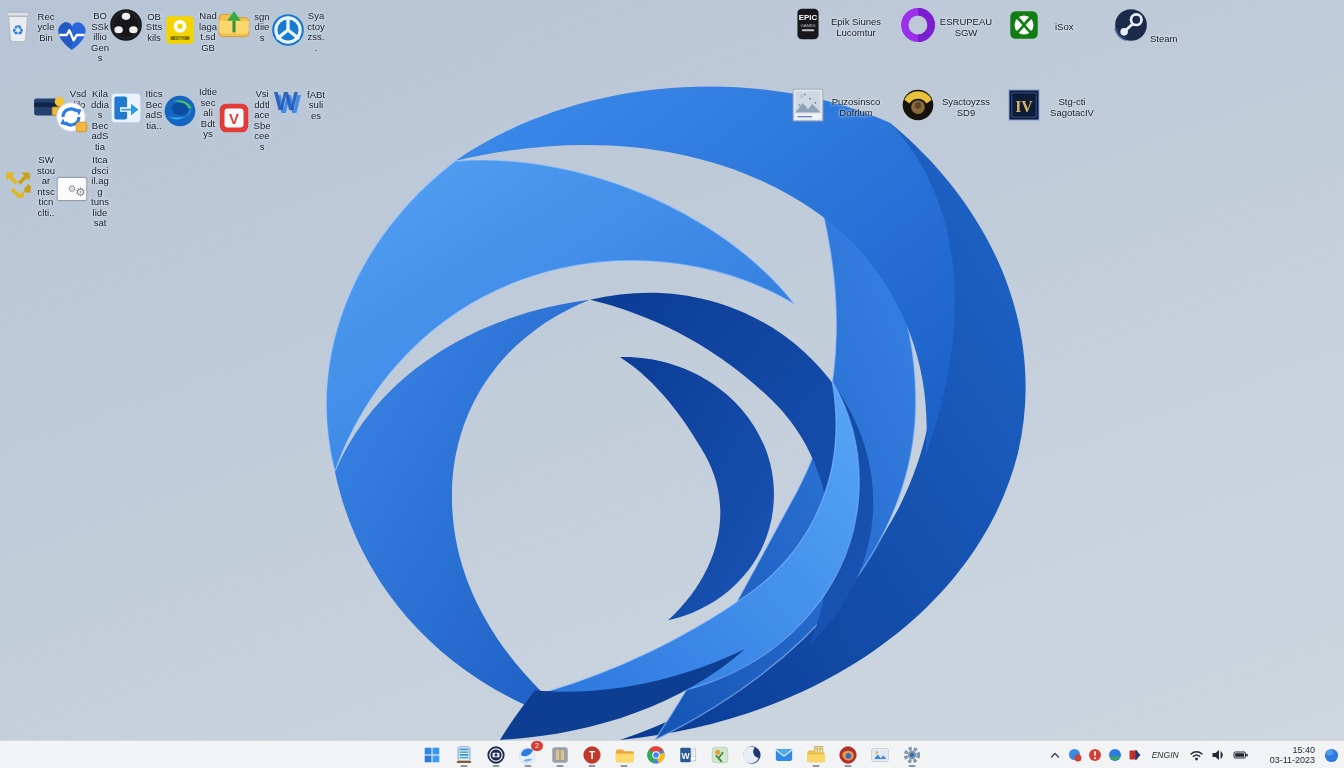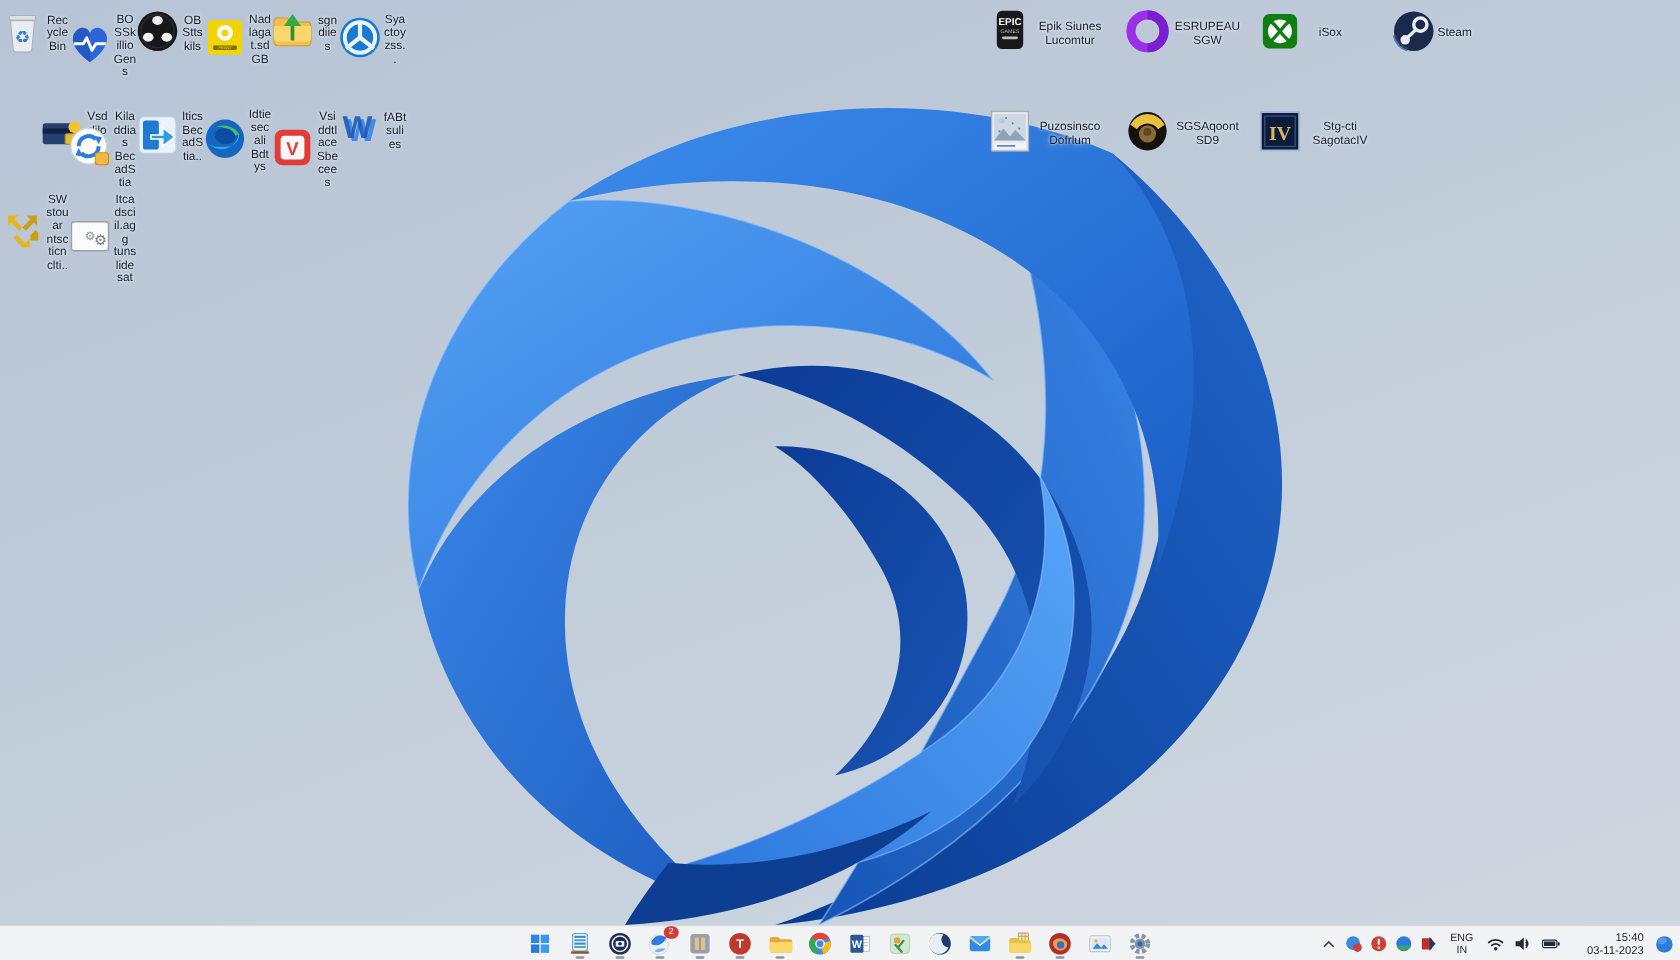--- a/index.html
+++ b/index.html
@@ -25,22 +25,22 @@
   .tb-item svg{width:20px;height:20px;display:block;}
   .tb-run{position:absolute;bottom:1px;left:50%;transform:translateX(-50%);width:7px;height:2.5px;
       border-radius:2px;background:#8d959e;}
   .tb-badge{position:absolute;top:-1px;right:-2px;min-width:10px;height:10px;border-radius:6px;
       background:#d83b32;color:#fff;font-size:7px;line-height:10px;text-align:center;padding:0 1px;}
 
   
   #tray{position:absolute;right:4px;top:0;height:28px;display:flex;align-items:center;gap:5px;}
   .tr-item{display:flex;align-items:center;justify-content:center;height:24px;border-radius:4px;padding:0 1px;}
   .tr-item svg{display:block;}
-  .lang{display:flex;flex-direction:column;align-items:center;justify-content:center;
-      font-size:8.5px;line-height:9px;color:#1c2330;padding:0 4px;}
+  .lang{display:flex;flex-direction:row;align-items:center;justify-content:center;
+      font-size:8.5px;line-height:9px;color:#1c2330;padding:0 4px;font-style:italic;}
   .clock{display:flex;flex-direction:column;align-items:flex-end;justify-content:center;
       font-size:9px;line-height:10px;color:#1c2330;padding:0 3px;margin-left:12px;}
 </style>
 </head>
 <body>
 
 <div id="desktop">
   <svg id="bloom" viewBox="0 0 850 700" preserveAspectRatio="none">
     <defs>
       <linearGradient id="gDark" x1="0" y1="1" x2="1" y2="0">
@@ -260,21 +260,21 @@
       <div class="dicon" style="left: 1005px; top: 6px; width: 96px; gap: 12px;">
         <div class="dicon-img">
           <svg viewBox="0 0 36 36">
             <rect x="5" y="5" width="26" height="26" rx="5" fill="#127d12"></rect>
             <circle cx="18" cy="18" r="9" fill="#fff"></circle>
             <path d="M12 11.5 c4 3 8 10 12 13 M24 11.5 c-4 3-8 10-12 13" stroke="#127d12" stroke-width="2.6" fill="none" stroke-linecap="round"></path>
           </svg>
         </div>
         <div class="dicon-label">iSox</div>
       </div>
-      <div class="dicon" style="left: 1112px; top: 6px; width: 96px;">
+      <div class="dicon" style="left: 1112px; top: 6px; width: 96px; align-items: flex-end;">
         <div class="dicon-img">
           <svg viewBox="0 0 36 36">
             <circle cx="18" cy="18" r="15" fill="#1b2a4a"></circle>
             <path d="M3.5 21 a15 15 0 0 0 10 11" fill="none" stroke="#2a4a7e" stroke-width="3" opacity=".6"></path>
             <circle cx="23" cy="13" r="5" fill="none" stroke="#e8eef5" stroke-width="2.6"></circle>
             <circle cx="11.5" cy="24.5" r="3.6" fill="#e8eef5"></circle>
             <path d="M13.5 22.5 L20 16.5" stroke="#e8eef5" stroke-width="2.6"></path>
           </svg>
         </div>
         <div class="dicon-label">Steam</div>
@@ -300,21 +300,21 @@
       </div>
       <div class="dicon" style="left: 899px; top: 86px; width: 96px;">
         <div class="dicon-img">
           <svg viewBox="0 0 36 36">
             <circle cx="18" cy="18" r="14.5" fill="#15120c"></circle>
             <path d="M5 13 a14.5 14.5 0 0 1 26 0 l-5 3.5 a9.5 9.5 0 0 0-16 0z" fill="#e8c23a"></path>
             <circle cx="18" cy="20" r="6.5" fill="#8a6a3a"></circle>
             <circle cx="18" cy="18.5" r="3" fill="#5d4526"></circle>
           </svg>
         </div>
-        <div class="dicon-label">SGSAqoont SD9</div>
+        <div class="dicon-label">Syactoyzss SD9</div>
       </div>
       <div class="dicon" style="left: 1005px; top: 86px; width: 96px;">
         <div class="dicon-img">
           <svg viewBox="0 0 36 36">
             <rect x="3.5" y="3.5" width="29" height="29" fill="#0d1b3a" stroke="#9fb6e0" stroke-width="1.4"></rect>
             <rect x="6.5" y="6.5" width="23" height="23" fill="none" stroke="#3a4e7a" stroke-width="1"></rect>
             <text x="18" y="24.5" font-size="15" fill="#d9b65a" text-anchor="middle" font-family="Liberation Serif,serif" font-weight="bold">IV</text>
           </svg>
         </div>
         <div class="dicon-label">Stg-cti SagotacIV</div>

